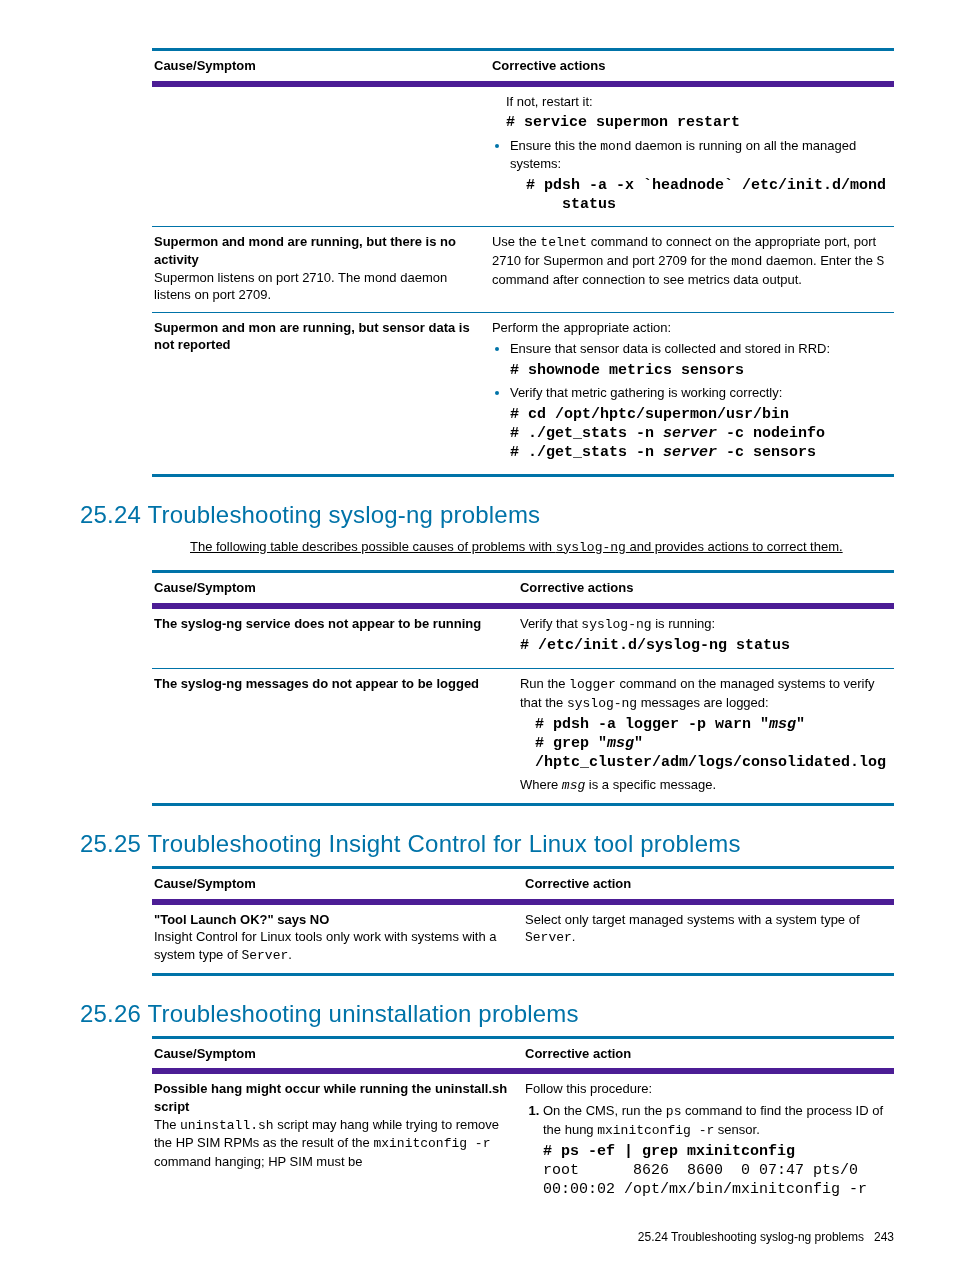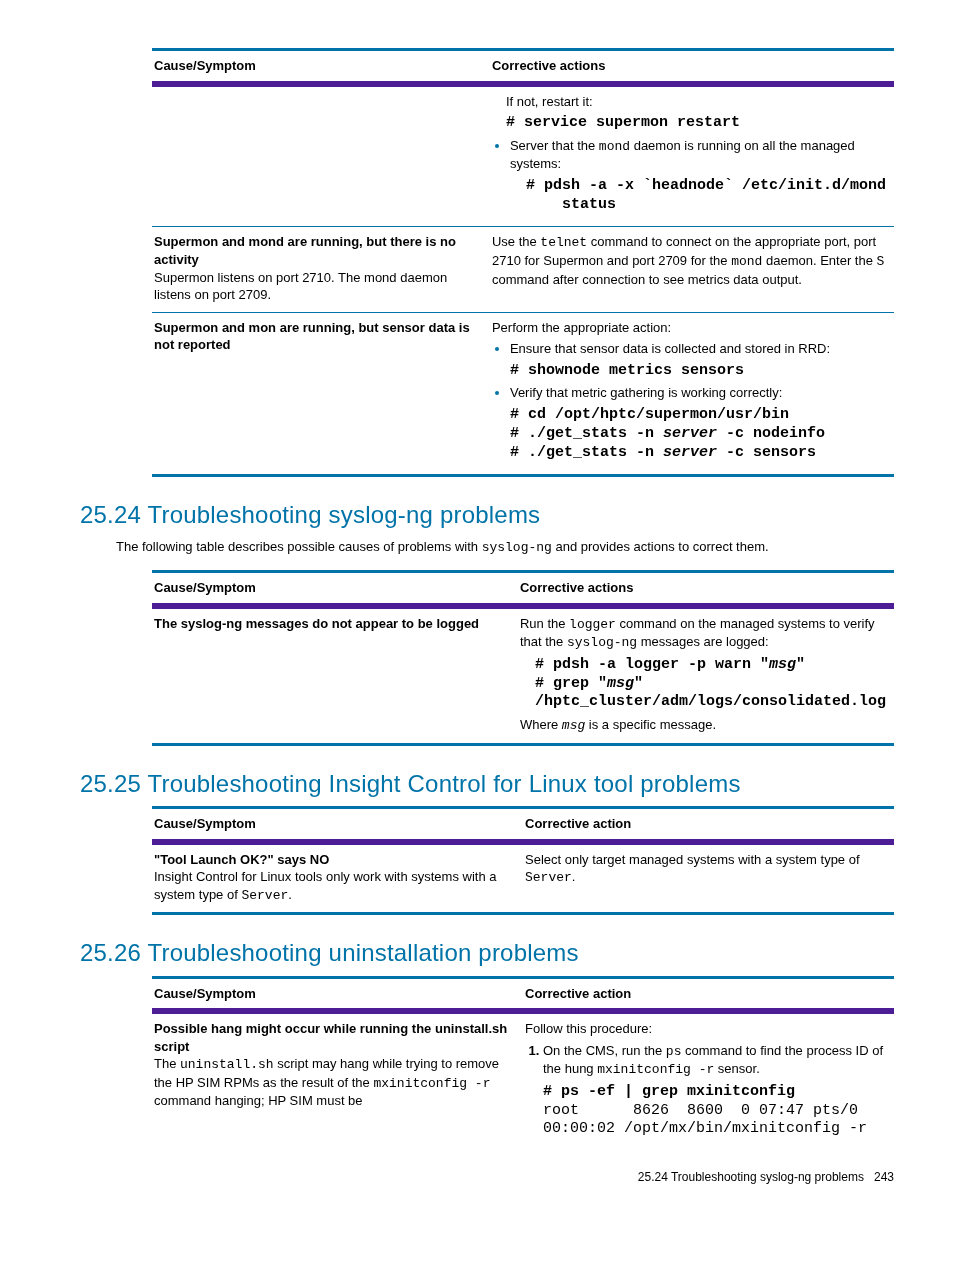--- a/index.html
+++ b/index.html
@@ -12,22 +12,23 @@
   }
   .section-heading {
     font-family: Arial, Helvetica, sans-serif;
     font-weight: 300;
     font-size: 24px;
     color: #0073a8;
     margin: 22px 0 6px 0;
     letter-spacing: 0.2px;
   }
   .intro {
-    margin-left: 36px;
+    margin-left: 110px;
     margin-bottom: 14px;
+    text-decoration: underline;
   }
   table.tbl {
     width: 100%;
     border-collapse: collapse;
     margin-left: 72px;
     width: calc(100% - 72px);
     margin-bottom: 16px;
   }
   table.tbl thead tr {
     border-top: 3px solid #0073a8;
@@ -92,21 +93,21 @@
     </tr>
   </thead>
   <tbody>
     <tr>
       <td></td>
       <td>
         <div style="margin-left:14px;">If not, restart it:</div>
         <div class="cmdblock b"># service supermon restart</div>
         <ul class="bullets">
           <li>
-            <span>Server that the </span><span class="mono">mond</span><span> daemon is running on all the managed systems:</span>
+            <span>Ensure this the </span><span class="mono">mond</span><span> daemon is running on all the managed systems:</span>
             <div class="cmdblock b" style="margin-left:16px;"># pdsh -a -x `headnode` /etc/init.d/mond
     status</div>
           </li>
         </ul>
       </td>
     </tr>
     <tr>
       <td>
         <div class="b">Supermon and mond are running, but there is no activity</div>
         <div>Supermon listens on port 2710. The mond daemon listens on port 2709.</div>
@@ -144,20 +145,29 @@
 </div>
 
 <table class="tbl">
   <thead>
     <tr>
       <th class="col-cause">Cause/Symptom</th>
       <th class="col-action">Corrective actions</th>
     </tr>
   </thead>
   <tbody>
+    <tr>
+      <td>
+          <div class="b">The syslog-ng service does not appear to be running</div>
+        </td>
+      <td>
+        <span>Verify that </span><span class="mono">syslog-ng</span><span> is running:</span>
+        <div class="cmdblock b" style="margin-left:0;"># /etc/init.d/syslog-ng status</div>
+      </td>
+    </tr>
     <tr class="last">
       <td>
           <div class="b">The syslog-ng messages do not appear to be logged</div>
         </td>
       <td>
         <span>Run the </span><span class="mono">logger</span><span> command on the managed systems to verify that the </span><span class="mono">syslog-ng</span><span> messages are logged:</span>
         <div class="cmdblock" style="margin-left:15px;"><span class="b"># pdsh -a logger -p warn "</span><span class="b ital">msg</span><span class="b">"</span>
 <span class="b"># grep "</span><span class="b ital">msg</span><span class="b">"</span>
 <span class="b">/hptc_cluster/adm/logs/consolidated.log</span></div>
         <div><span>Where </span><span class="mono ital">msg</span><span> is a specific message.</span></div>

